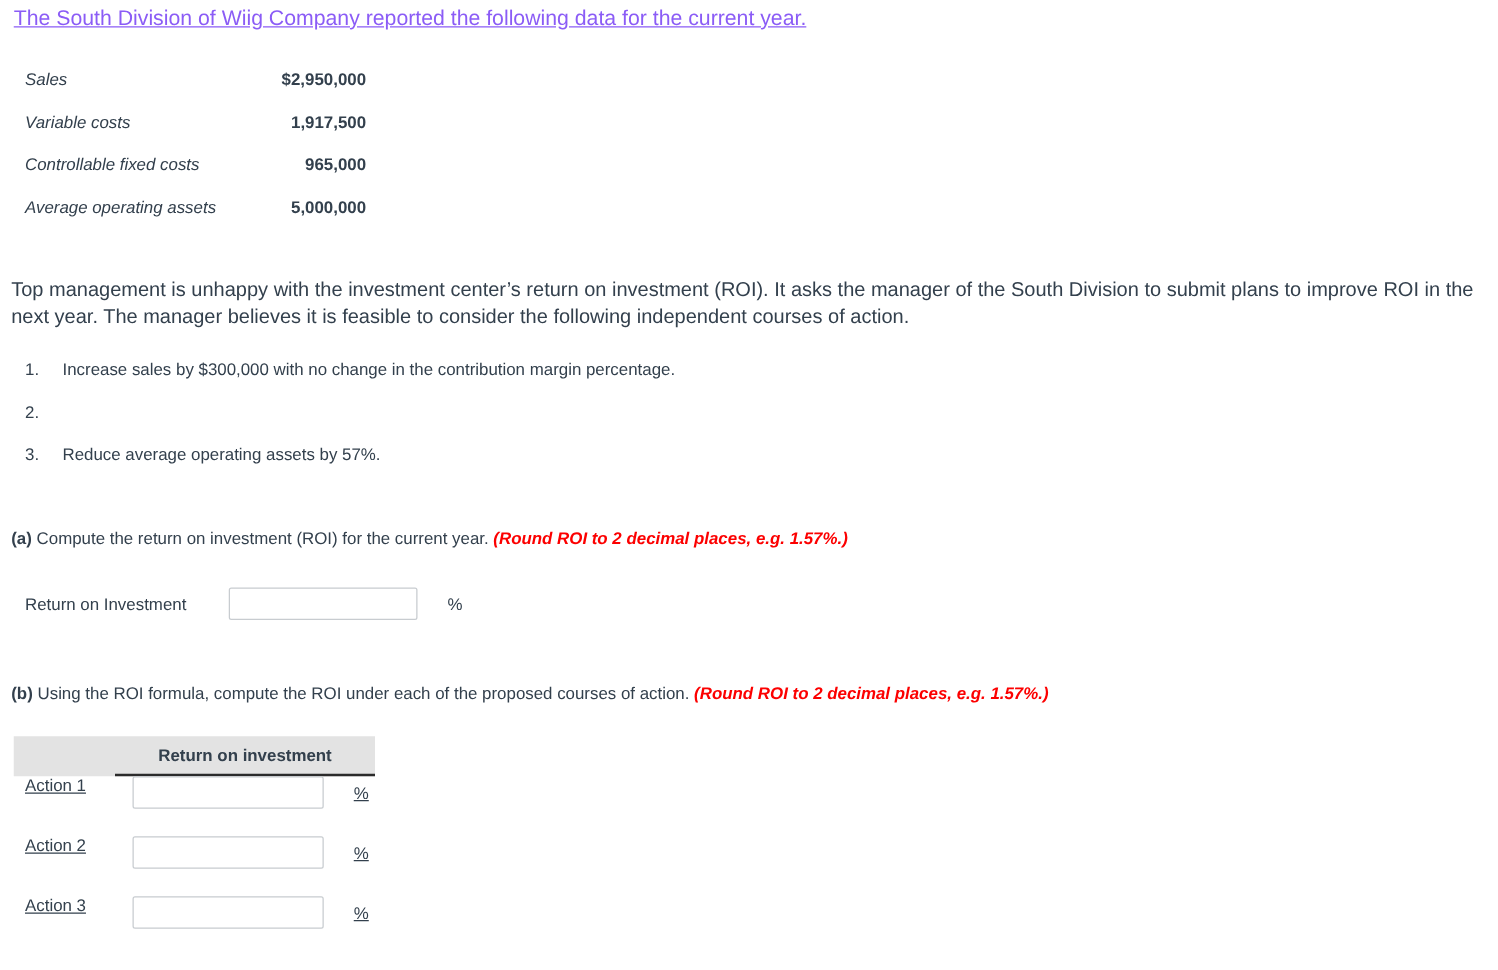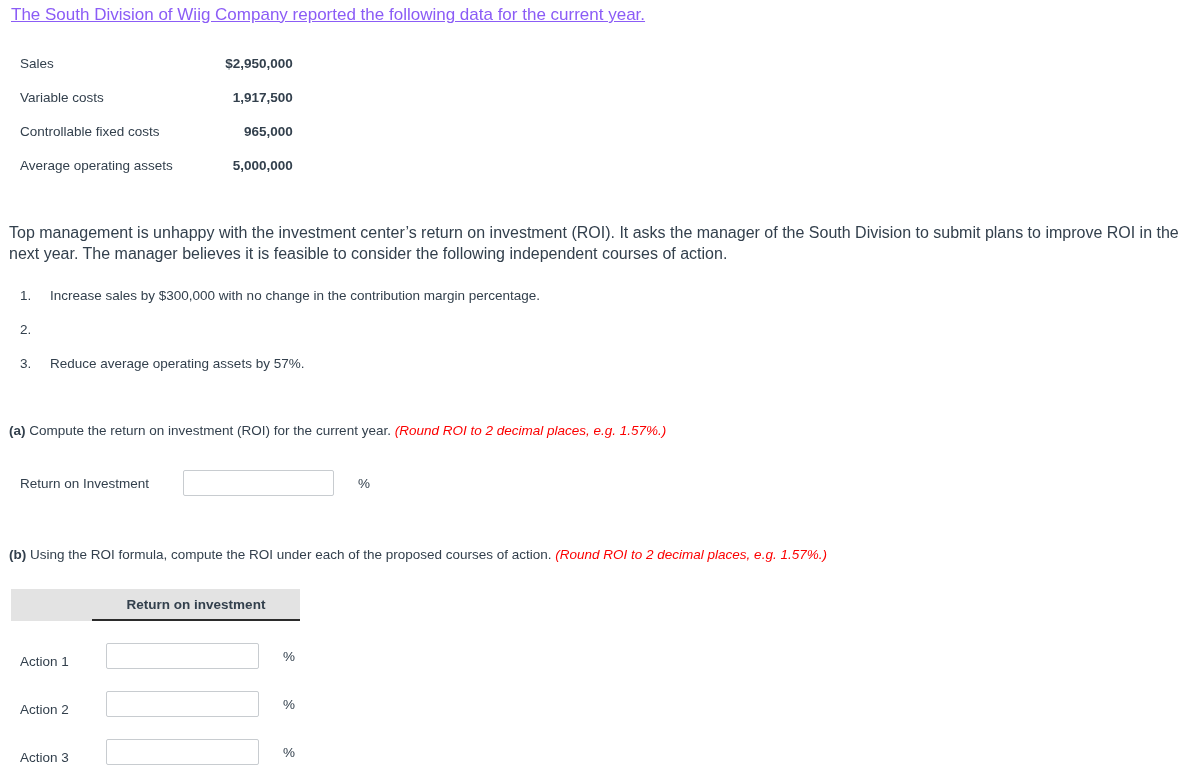--- a/index.html
+++ b/index.html
@@ -42,20 +42,21 @@
     height: 34px;
     vertical-align: middle;
     font-size: 13.5px;
     color: #33404d;
     white-space: nowrap;
   }
   .data-table td.dt-label {
     padding-left: 9px;
     padding-right: 10px;
     text-align: left;
+    font-style: italic;
   }
   .data-table td.dt-value {
     text-align: right;
     padding-right: 11px;
     min-width: 110px;
     font-weight: bold;
   }
 
   
   .para {
@@ -104,21 +105,21 @@
     color: #33404d;
     white-space: nowrap;
   }
   .prompt-a { top: 422px; }
   .prompt-b { top: 546px; }
   .prompt .pq {
     font-weight: bold;
   }
   .round-note {
     color: #fc0000;
-    font-weight: normal;
+    font-weight: bold;
     font-style: italic;
   }
 
   
   .answer-a {
     position: absolute;
     left: 11px;
     top: 470px;
     display: flex;
     align-items: center;
@@ -172,22 +173,23 @@
     align-items: center;
     justify-content: center;
     font-size: 13.5px;
     font-weight: bold;
     color: #33404d;
     border-bottom: 2px solid #2b2b2b;
     white-space: nowrap;
   }
   .roi-row {
     display: flex;
-    align-items: flex-end;
+    align-items: flex-start;
     height: 48px;
+    text-decoration: underline;
   }
   .roi-row .rr-label {
     flex: 0 0 95px;
     padding-left: 9px;
     box-sizing: border-box;
     font-size: 13.5px;
     color: #33404d;
     white-space: nowrap;
   }
   .roi-row .rr-input-wrap {

